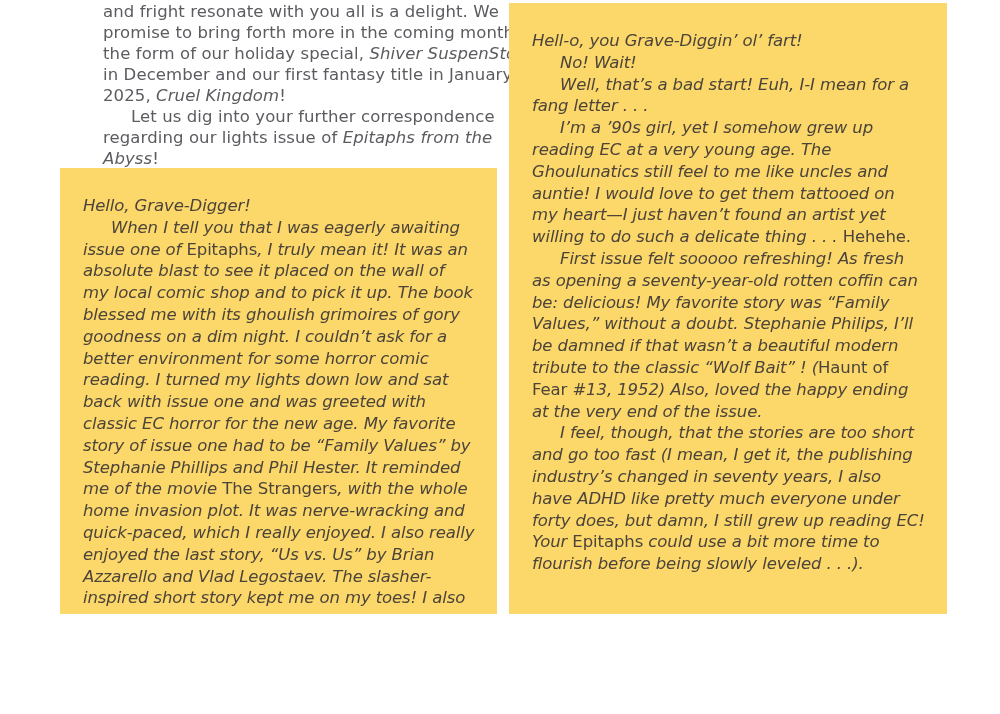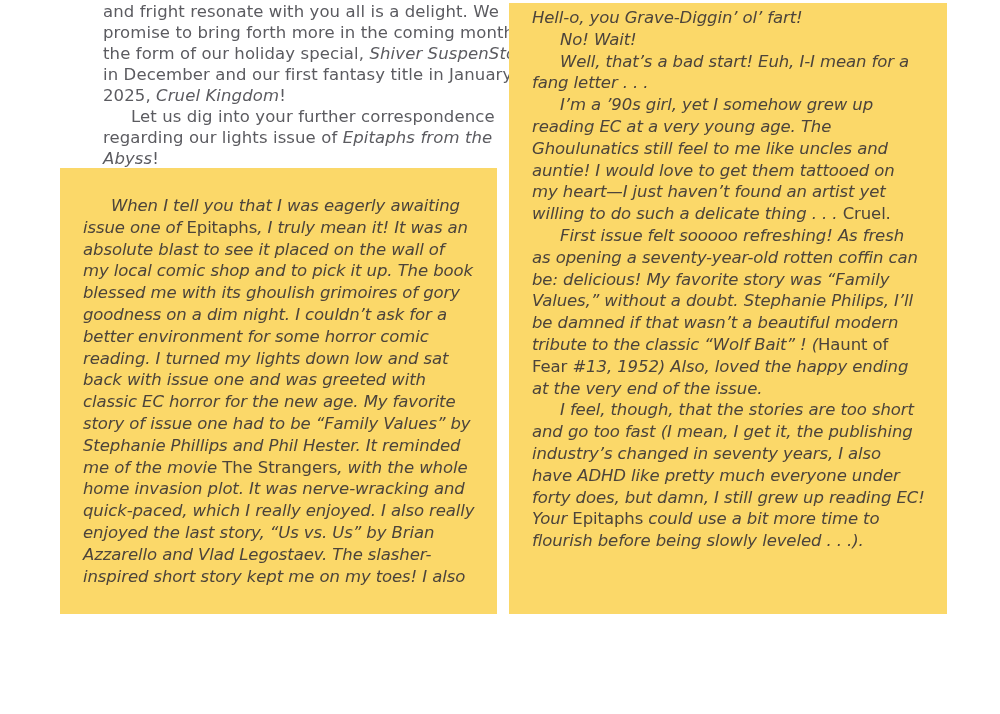--- a/index.html
+++ b/index.html
@@ -48,39 +48,40 @@
     top: 168px;
     width: 437px;
     height: 446px;
     padding: 27px 22px 0 23px;
   }
   .letter-right {
     left: 509px;
     top: 3px;
     width: 438px;
     height: 611px;
-    padding: 4px 22px 0 23px;
+    padding: 27px 22px 0 23px;
   }
   .seg.i { font-style: italic; }
   .seg.r { font-style: normal; }
 </style>
 </head>
 <body>
 
 <div class="page">
   <div class="intro">
       <p class="para"><span class="seg r">and fright resonate with you all is a delight. We promise to bring forth more in the coming months in the form of our holiday special, </span><span class="seg i">Shiver SuspenStories</span><span class="seg r">, in December and our first fantasy title in January 2025, </span><span class="seg i">Cruel Kingdom</span><span class="seg r">!</span></p>
       <p class="para indent"><span class="seg r">Let us dig into your further correspondence regarding our lights issue of </span><span class="seg i">Epitaphs from the Abyss</span><span class="seg r">!</span></p>
     </div>
 
   <div class="letter letter-left">
+      <p class="para"><span class="seg i">Hello, Grave-Digger!</span></p>
       <p class="para indent"><span class="seg i">When I tell you that I was eagerly awaiting issue one of </span><span class="seg r">Epitaphs</span><span class="seg i">, I truly mean it! It was an absolute blast to see it placed on the wall of my local comic shop and to pick it up. The book blessed me with its ghoulish grimoires of gory goodness on a dim night. I couldn’t ask for a better environment for some horror comic reading. I turned my lights down low and sat back with issue one and was greeted with classic EC horror for the new age. My favorite story of issue one had to be “Family Values” by Stephanie Phillips and Phil Hester. It reminded me of the movie </span><span class="seg r">The Strangers</span><span class="seg i">, with the whole home invasion plot. It was nerve-wracking and quick-paced, which I really enjoyed. I also really enjoyed the last story, “Us vs. Us” by Brian Azzarello and Vlad Legostaev. The slasher-inspired short story kept me on my toes! I also</span></p>
     </div>
 
   <div class="letter letter-right">
       <p class="para"><span class="seg i">Hell-o, you Grave-Diggin’ ol’ fart!</span></p>
       <p class="para indent"><span class="seg i">No! Wait!</span></p>
       <p class="para indent"><span class="seg i">Well, that’s a bad start! Euh, I-I mean for a fang letter . . .</span></p>
-      <p class="para indent"><span class="seg i">I’m a ’90s girl, yet I somehow grew up reading EC at a very young age. The Ghoulunatics still feel to me like uncles and auntie! I would love to get them tattooed on my heart—I just haven’t found an artist yet willing to do such a delicate thing . . . </span><span class="seg r">Cruel.</span></p>
+      <p class="para indent"><span class="seg i">I’m a ’90s girl, yet I somehow grew up reading EC at a very young age. The Ghoulunatics still feel to me like uncles and auntie! I would love to get them tattooed on my heart—I just haven’t found an artist yet willing to do such a delicate thing . . . </span><span class="seg r">Hehehe.</span></p>
       <p class="para indent"><span class="seg i">First issue felt sooooo refreshing! As fresh as opening a seventy-year-old rotten coffin can be: delicious! My favorite story was “Family Values,” without a doubt. Stephanie Philips, I’ll be damned if that wasn’t a beautiful modern tribute to the classic “Wolf Bait” ! (</span><span class="seg r">Haunt of Fear</span><span class="seg i"> #13, 1952) Also, loved the happy ending at the very end of the issue.</span></p>
       <p class="para indent"><span class="seg i">I feel, though, that the stories are too short and go too fast (I mean, I get it, the publishing industry’s changed in seventy years, I also have ADHD like pretty much everyone under forty does, but damn, I still grew up reading EC! Your </span><span class="seg r">Epitaphs</span><span class="seg i"> could use a bit more time to flourish before being slowly leveled . . .).</span></p>
     </div>
 </div>
 
 </body></html>

